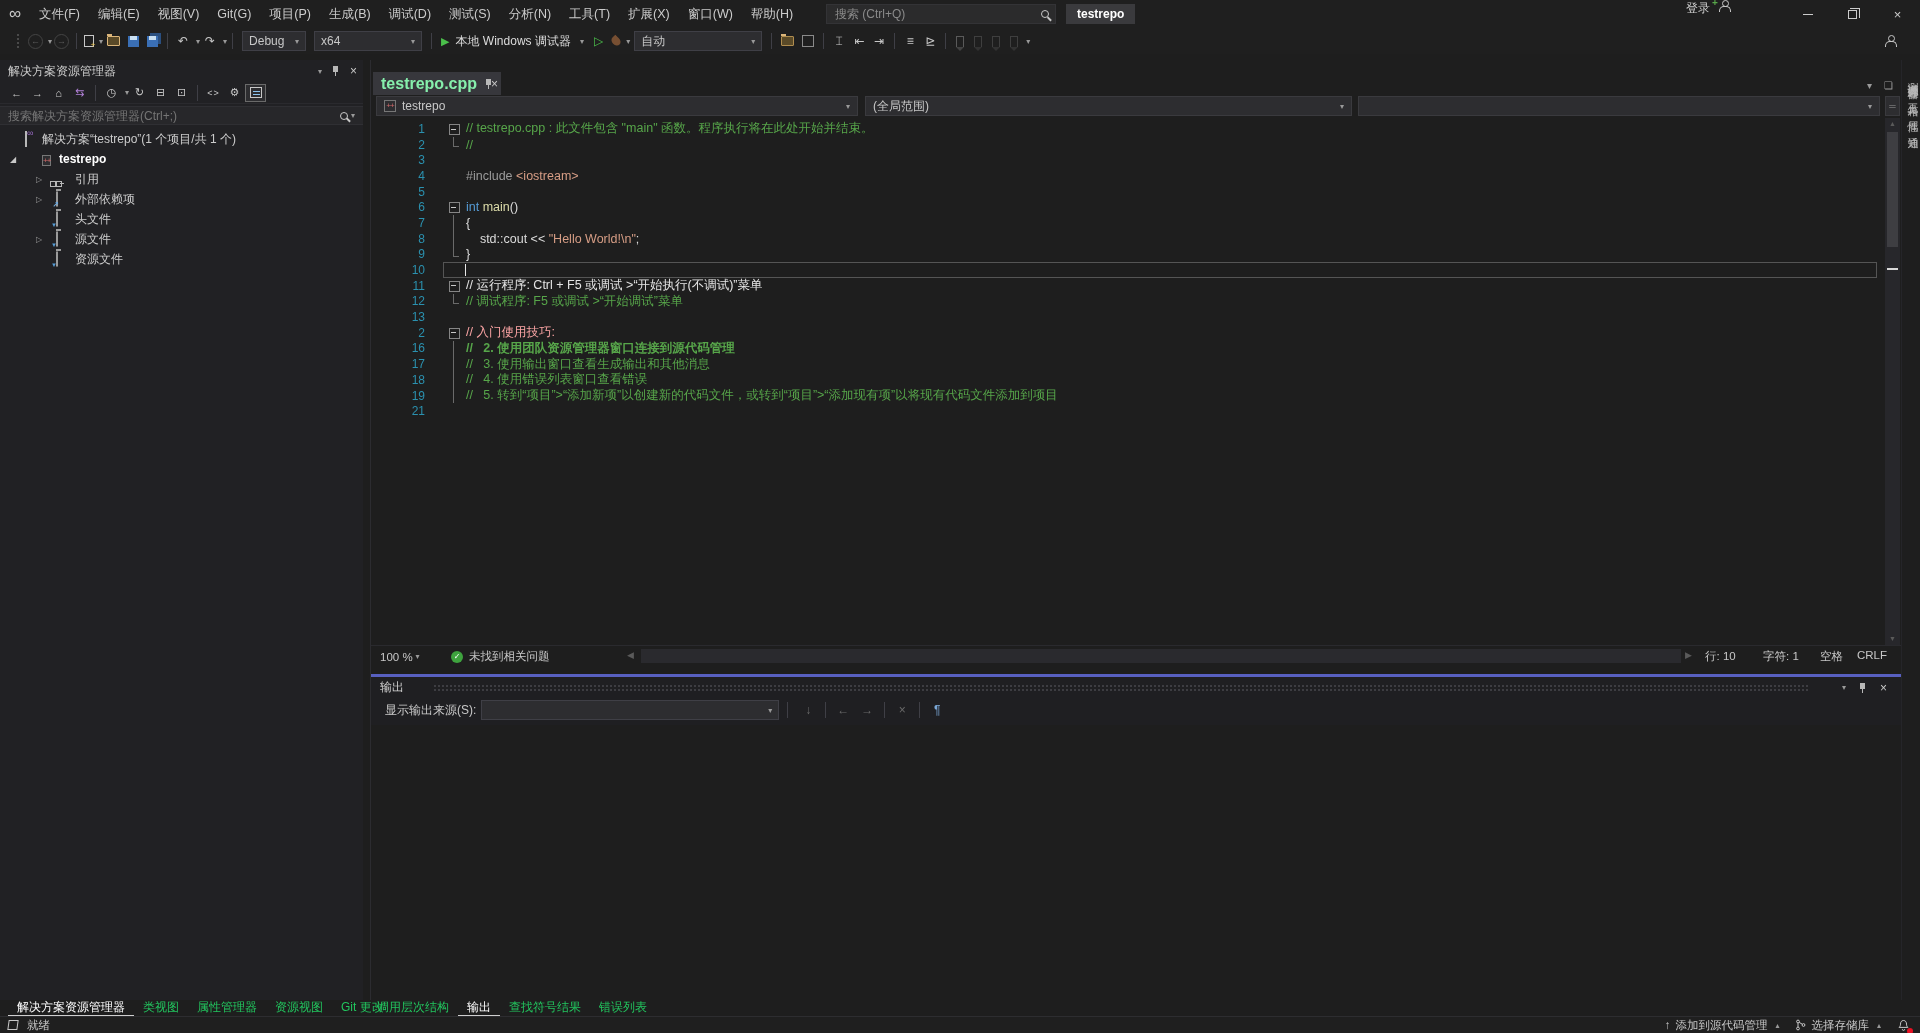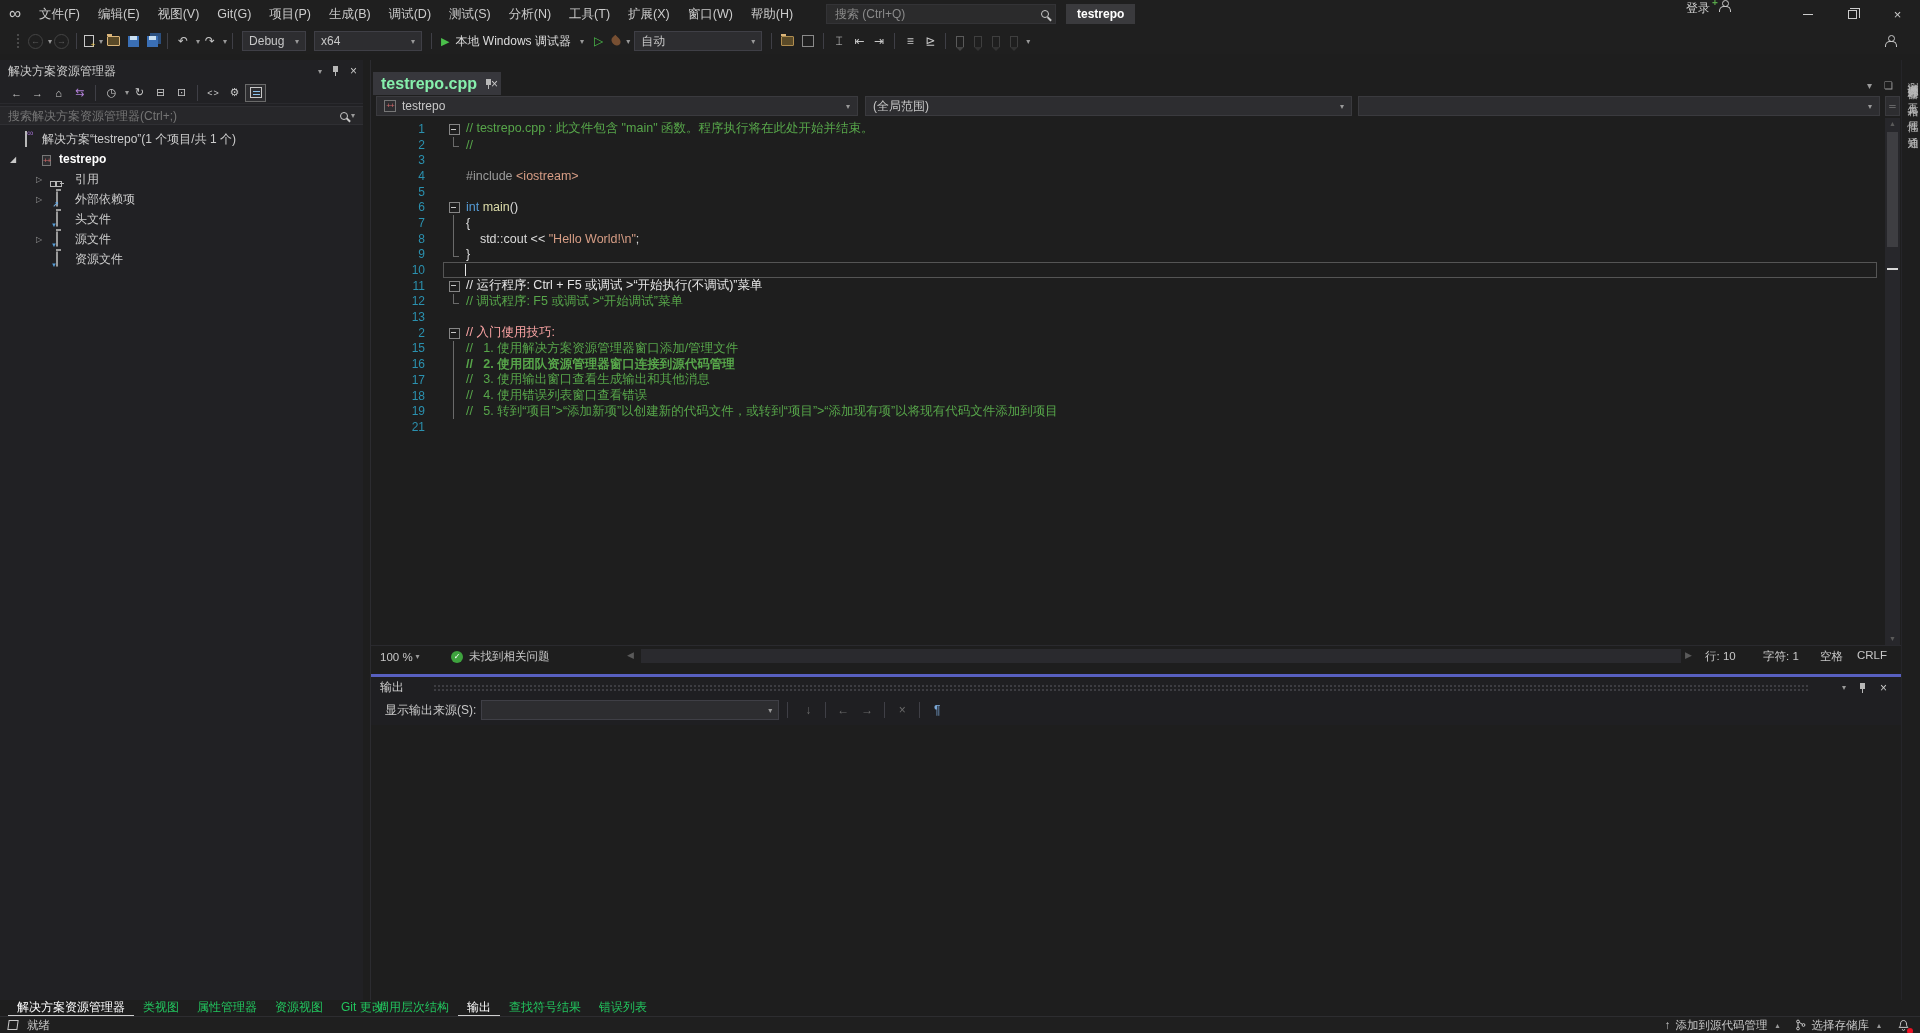--- a/index.html
+++ b/index.html
@@ -359,21 +359,20 @@
       <div class="code-row"><span class="ln">5</span><span class="fold"></span><span class="code-text"></span></div>
       <div class="code-row"><span class="ln">6</span><span class="fold fold-box"></span><span class="code-text"><span style="color: rgb(86, 156, 214);">int</span><span style="color: rgb(220, 220, 220);"> </span><span style="color: rgb(220, 220, 170);">main</span><span style="color: rgb(220, 220, 220);">()</span></span></div>
       <div class="code-row"><span class="ln">7</span><span class="fold fold-mid"></span><span class="code-text"><span style="color: rgb(220, 220, 220);">{</span></span></div>
       <div class="code-row"><span class="ln">8</span><span class="fold fold-mid"></span><span class="code-text"><span style="color: rgb(220, 220, 220);">    std::cout &lt;&lt; </span><span style="color: rgb(214, 157, 133);">"Hello World!\n"</span><span style="color: rgb(220, 220, 220);">;</span></span></div>
       <div class="code-row"><span class="ln">9</span><span class="fold fold-end"></span><span class="code-text"><span style="color: rgb(220, 220, 220);">}</span></span></div>
       <div class="code-row current"><span class="ln">10</span><span class="fold"></span><span class="code-text"></span><span class="caret"></span></div>
       <div class="code-row"><span class="ln">11</span><span class="fold fold-box"></span><span class="code-text"><span style="color: #e5e5e5;">// 运行程序: Ctrl + F5 或调试 &gt;“开始执行(不调试)”菜单</span></span></div>
       <div class="code-row"><span class="ln">12</span><span class="fold fold-end"></span><span class="code-text"><span style="color: rgb(87, 166, 74);">// 调试程序: F5 或调试 &gt;“开始调试”菜单</span></span></div>
       <div class="code-row"><span class="ln">13</span><span class="fold"></span><span class="code-text"></span></div>
       <div class="code-row"><span class="ln">2</span><span class="fold fold-box"></span><span class="code-text"><span style="color: #fca5a5;">// 入门使用技巧: </span></span></div>
-      <div class="code-row"><span class="ln">15</span><span class="fold fold-mid"></span><span class="code-text"><span style="color: rgb(87, 166, 74);">//   1. 使用解决方案资源管理器窗口添加/管理文件</span></span></div>
       <div class="code-row"><span class="ln">16</span><span class="fold fold-mid"></span><span class="code-text"><span style="color: rgb(87, 166, 74); font-weight: bold;">//   2. 使用团队资源管理器窗口连接到源代码管理</span></span></div>
       <div class="code-row"><span class="ln">17</span><span class="fold fold-mid"></span><span class="code-text"><span style="color: rgb(87, 166, 74);">//   3. 使用输出窗口查看生成输出和其他消息</span></span></div>
       <div class="code-row"><span class="ln">18</span><span class="fold fold-mid"></span><span class="code-text"><span style="color: rgb(87, 166, 74);">//   4. 使用错误列表窗口查看错误</span></span></div>
       <div class="code-row"><span class="ln">19</span><span class="fold fold-mid"></span><span class="code-text"><span style="color: rgb(87, 166, 74);">//   5. 转到“项目”&gt;“添加新项”以创建新的代码文件，或转到“项目”&gt;“添加现有项”以将现有代码文件添加到项目</span></span></div>
       <div class="code-row"><span class="ln">21</span><span class="fold"></span><span class="code-text"></span></div>
     </div>
   <div id="vscroll">
     <span class="arrow" style="top:0">▲</span>
     <span class="thumb"></span>
     <span class="caret-mark"></span>

